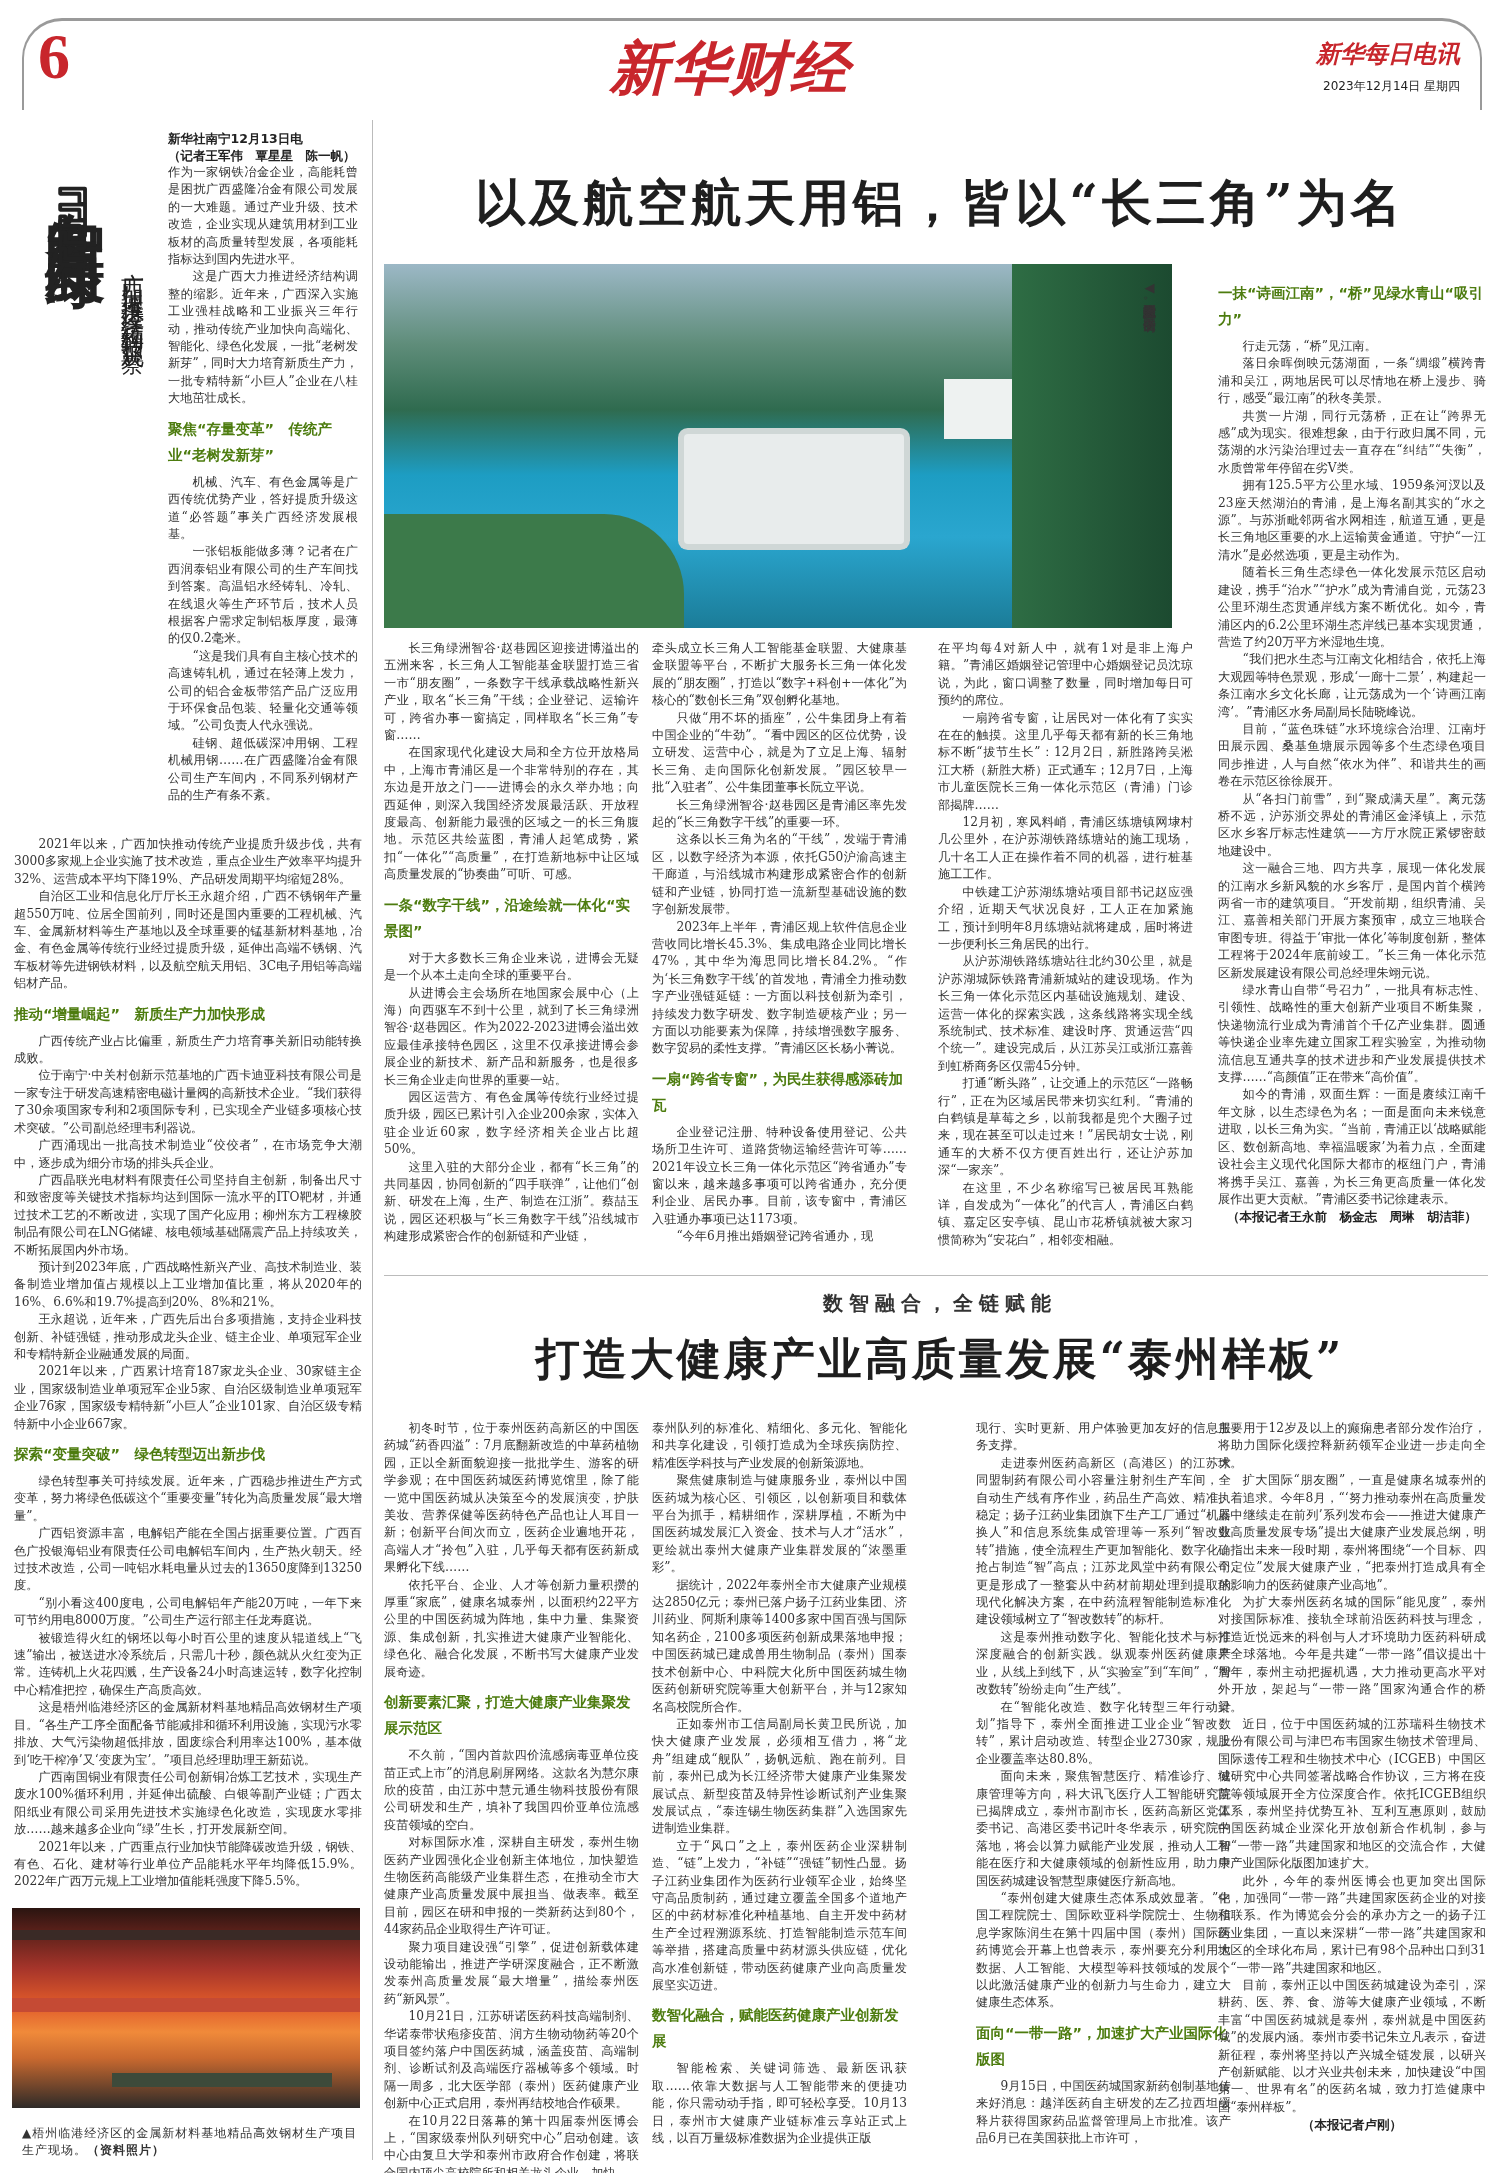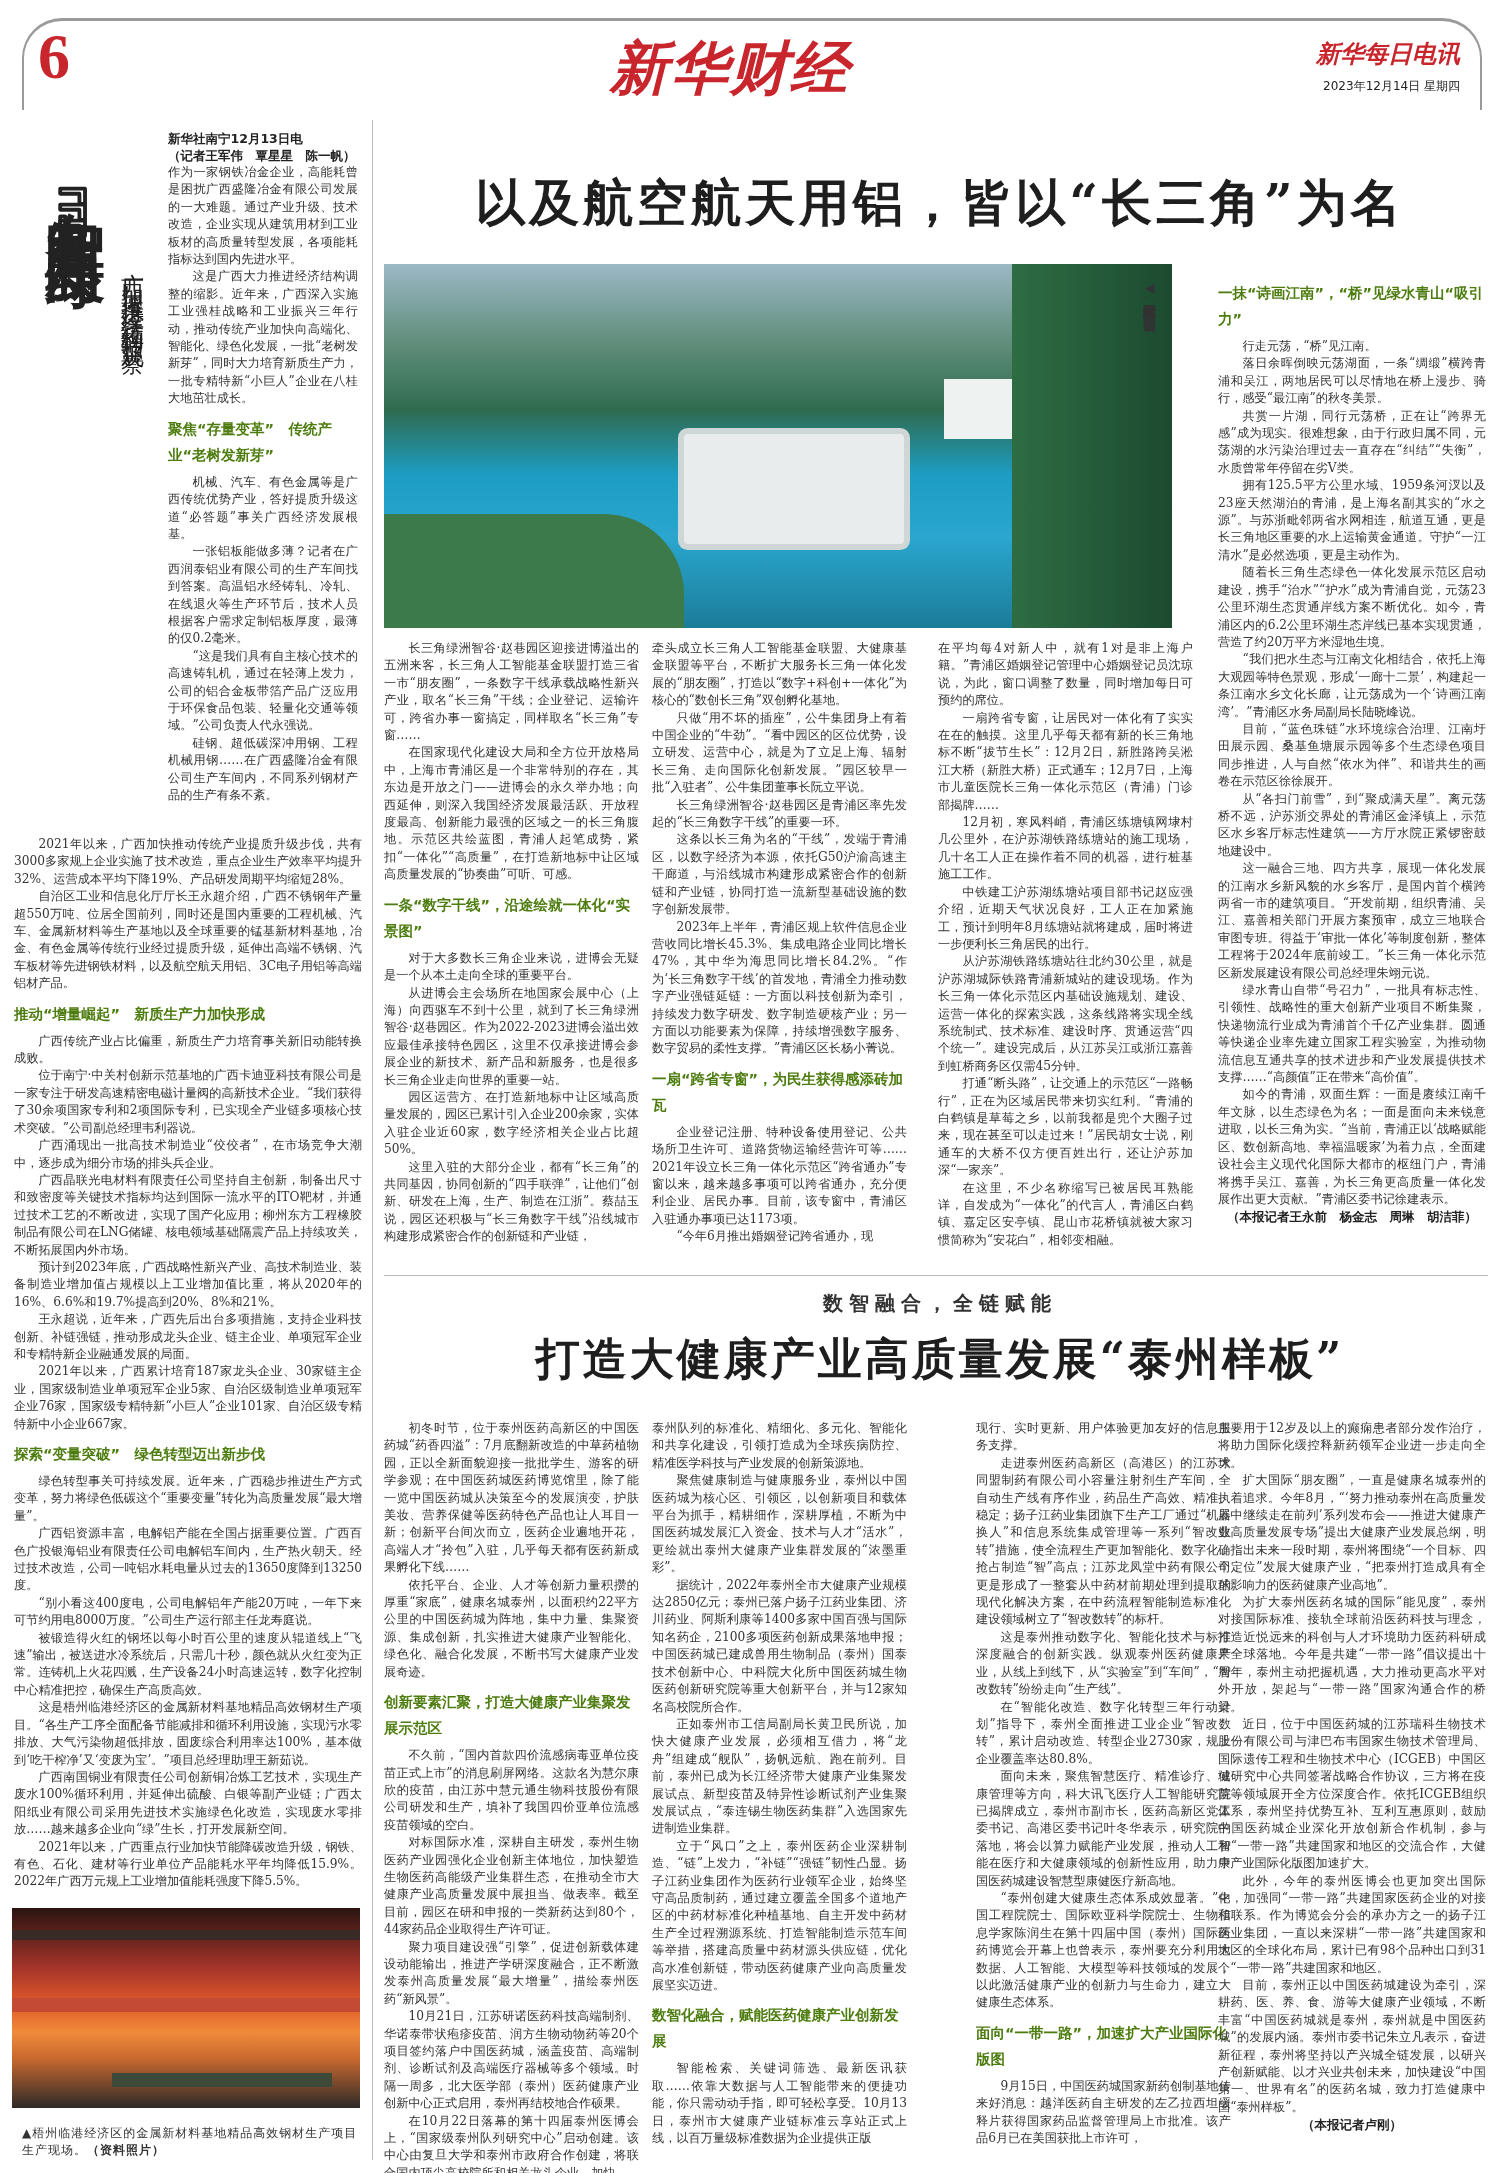--- a/index.html
+++ b/index.html
@@ -102,21 +102,21 @@
     <div class="trees"></div>
 </div>
 <div id="cap1">◀正在建设的方厅水院效果图。（受访者供图）</div>
 
 <div class="col" style="left:384px;top:640px;width:255px">
   <p class="p">长三角绿洲智谷·赵巷园区迎接进博溢出的五洲来客，长三角人工智能基金联盟打造三省一市“朋友圈”，一条数字干线承载战略性新兴产业，取名“长三角”干线；企业登记、运输许可，跨省办事一窗搞定，同样取名“长三角”专窗……</p>
   <p class="p">在国家现代化建设大局和全方位开放格局中，上海市青浦区是一个非常特别的存在，其东边是开放之门——进博会的永久举办地；向西延伸，则深入我国经济发展最活跃、开放程度最高、创新能力最强的区域之一的长三角腹地。示范区共绘蓝图，青浦人起笔成势，紧扣“一体化”“高质量”，在打造新地标中让区域高质量发展的“协奏曲”可听、可感。</p>
   <div class="sh">一条“数字干线”，沿途绘就一体化“实景图”</div>
   <p class="p">对于大多数长三角企业来说，进博会无疑是一个从本土走向全球的重要平台。</p>
   <p class="p">从进博会主会场所在地国家会展中心（上海）向西驱车不到十公里，就到了长三角绿洲智谷·赵巷园区。作为2022-2023进博会溢出效应最佳承接特色园区，这里不仅承接进博会参展企业的新技术、新产品和新服务，也是很多长三角企业走向世界的重要一站。</p>
-  <p class="p">园区运营方、在打造新地标中让区域高质量发展的，园区已累计引入企业200余家，实体入驻企业近60家，数字经济相关企业占比超50%。</p>
+  <p class="p">园区运营方、有色金属等传统行业经过提质升级，园区已累计引入企业200余家，实体入驻企业近60家，数字经济相关企业占比超50%。</p>
   <p class="p">这里入驻的大部分企业，都有“长三角”的共同基因，协同创新的“四手联弹”，让他们“创新、研发在上海，生产、制造在江浙”。蔡喆玉说，园区还积极与“长三角数字干线”沿线城市构建形成紧密合作的创新链和产业链，</p>
 </div>
 <div class="col" style="left:652px;top:640px;width:255px">
   <p class="p" style="text-indent:0">牵头成立长三角人工智能基金联盟、大健康基金联盟等平台，不断扩大服务长三角一体化发展的“朋友圈”，打造以“数字+科创+一体化”为核心的“数创长三角”双创孵化基地。</p>
   <p class="p">只做“用不坏的插座”，公牛集团身上有着中国企业的“牛劲”。“看中园区的区位优势，设立研发、运营中心，就是为了立足上海、辐射长三角、走向国际化创新发展。”园区较早一批“入驻者”、公牛集团董事长阮立平说。</p>
   <p class="p">长三角绿洲智谷·赵巷园区是青浦区率先发起的“长三角数字干线”的重要一环。</p>
   <p class="p">这条以长三角为名的“干线”，发端于青浦区，以数字经济为本源，依托G50沪渝高速主干廊道，与沿线城市构建形成紧密合作的创新链和产业链，协同打造一流新型基础设施的数字创新发展带。</p>
   <p class="p">2023年上半年，青浦区规上软件信息企业营收同比增长45.3%、集成电路企业同比增长47%，其中华为海思同比增长84.2%。“作为‘长三角数字干线’的首发地，青浦全力推动数字产业强链延链：一方面以科技创新为牵引，持续发力数字研发、数字制造硬核产业；另一方面以功能要素为保障，持续增强数字服务、数字贸易的柔性支撑。”青浦区区长杨小菁说。</p>
   <div class="sh">一扇“跨省专窗”，为民生获得感添砖加瓦</div>
   <p class="p">企业登记注册、特种设备使用登记、公共场所卫生许可、道路货物运输经营许可等……2021年设立长三角一体化示范区“跨省通办”专窗以来，越来越多事项可以跨省通办，充分便利企业、居民办事。目前，该专窗中，青浦区入驻通办事项已达1173项。</p>

